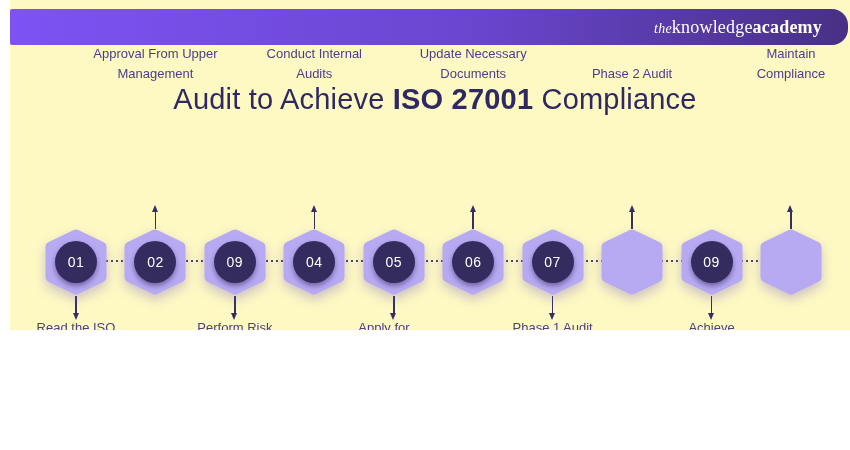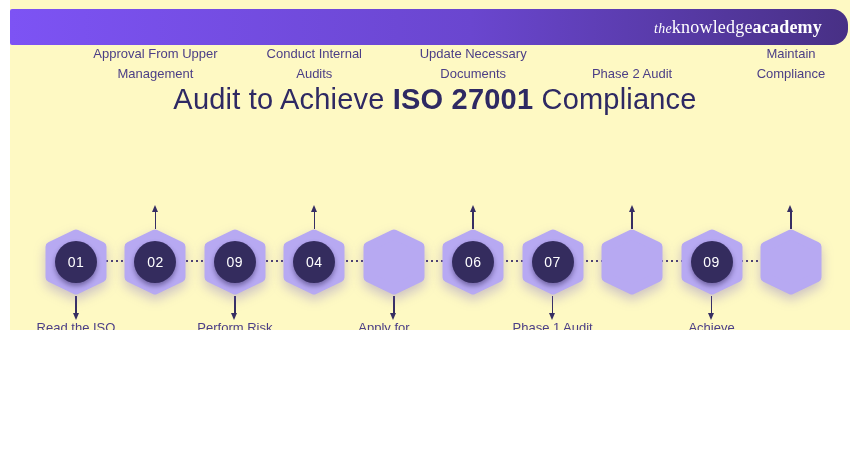--- a/index.html
+++ b/index.html
@@ -120,20 +120,23 @@
       </div>
       <div>
         <div class="label label-bottom" style="left:299px">Apply for
 Compliance</div>
         <div class="arrow-line line-bottom" style="left:383.01px"></div>
         <div class="arrow-head head-down" style="left:380.26px"></div>
         <div class="hex" style="left:352.76px">
           <svg width="62" height="66" viewBox="0 0 62 66">
             <polygon points="31,5.6 56.5,17.8 56.5,48.2 31,60.4 5.5,48.2 5.5,17.8"></polygon>
           </svg>
+          <div class="circle">
+            <span>05</span>
+          </div>
         </div>
       </div>
       <div>
         <div class="label label-top" style="left:388.2px">Update Necessary
 Documents</div>
         <div class="arrow-line line-top" style="left:462.45px"></div>
         <div class="arrow-head head-up" style="left:459.7px"></div>
         <div class="hex" style="left:432.2px">
           <svg width="62" height="66" viewBox="0 0 62 66">
             <polygon points="31,5.6 56.5,17.8 56.5,48.2 31,60.4 5.5,48.2 5.5,17.8"></polygon>

